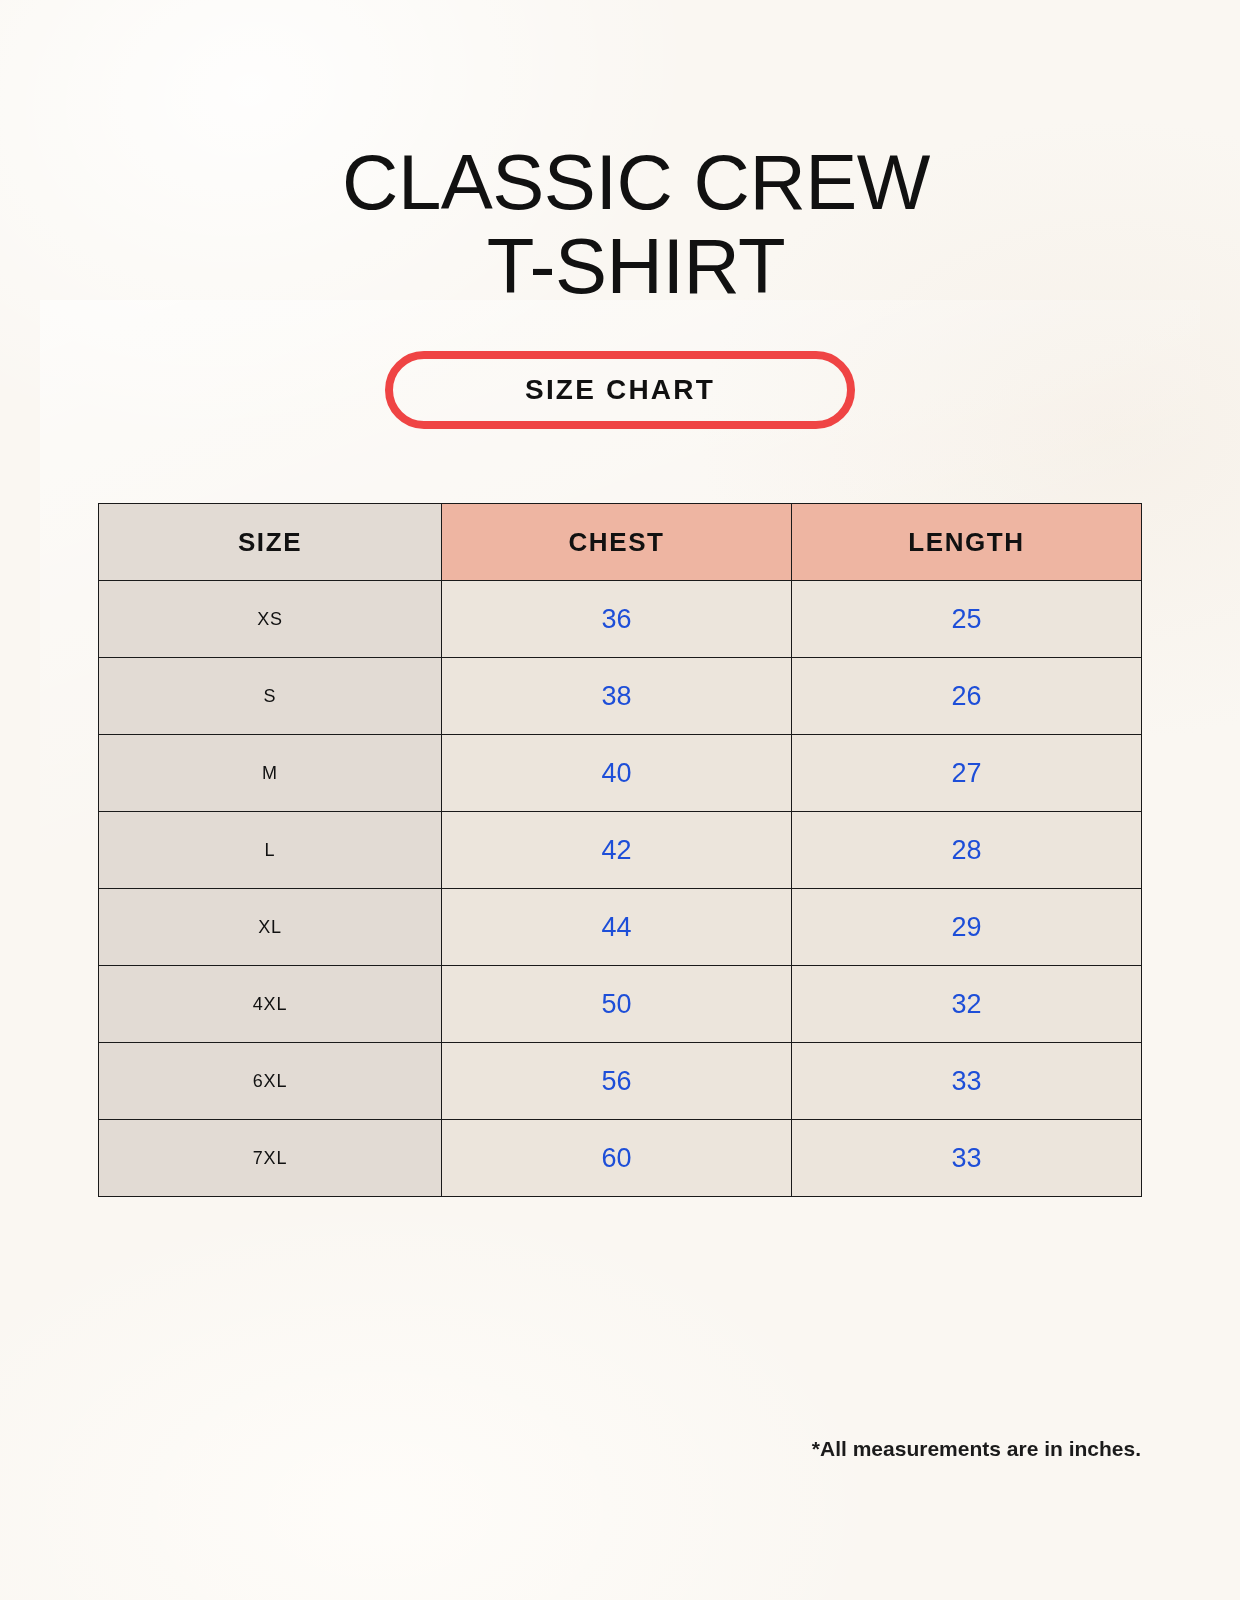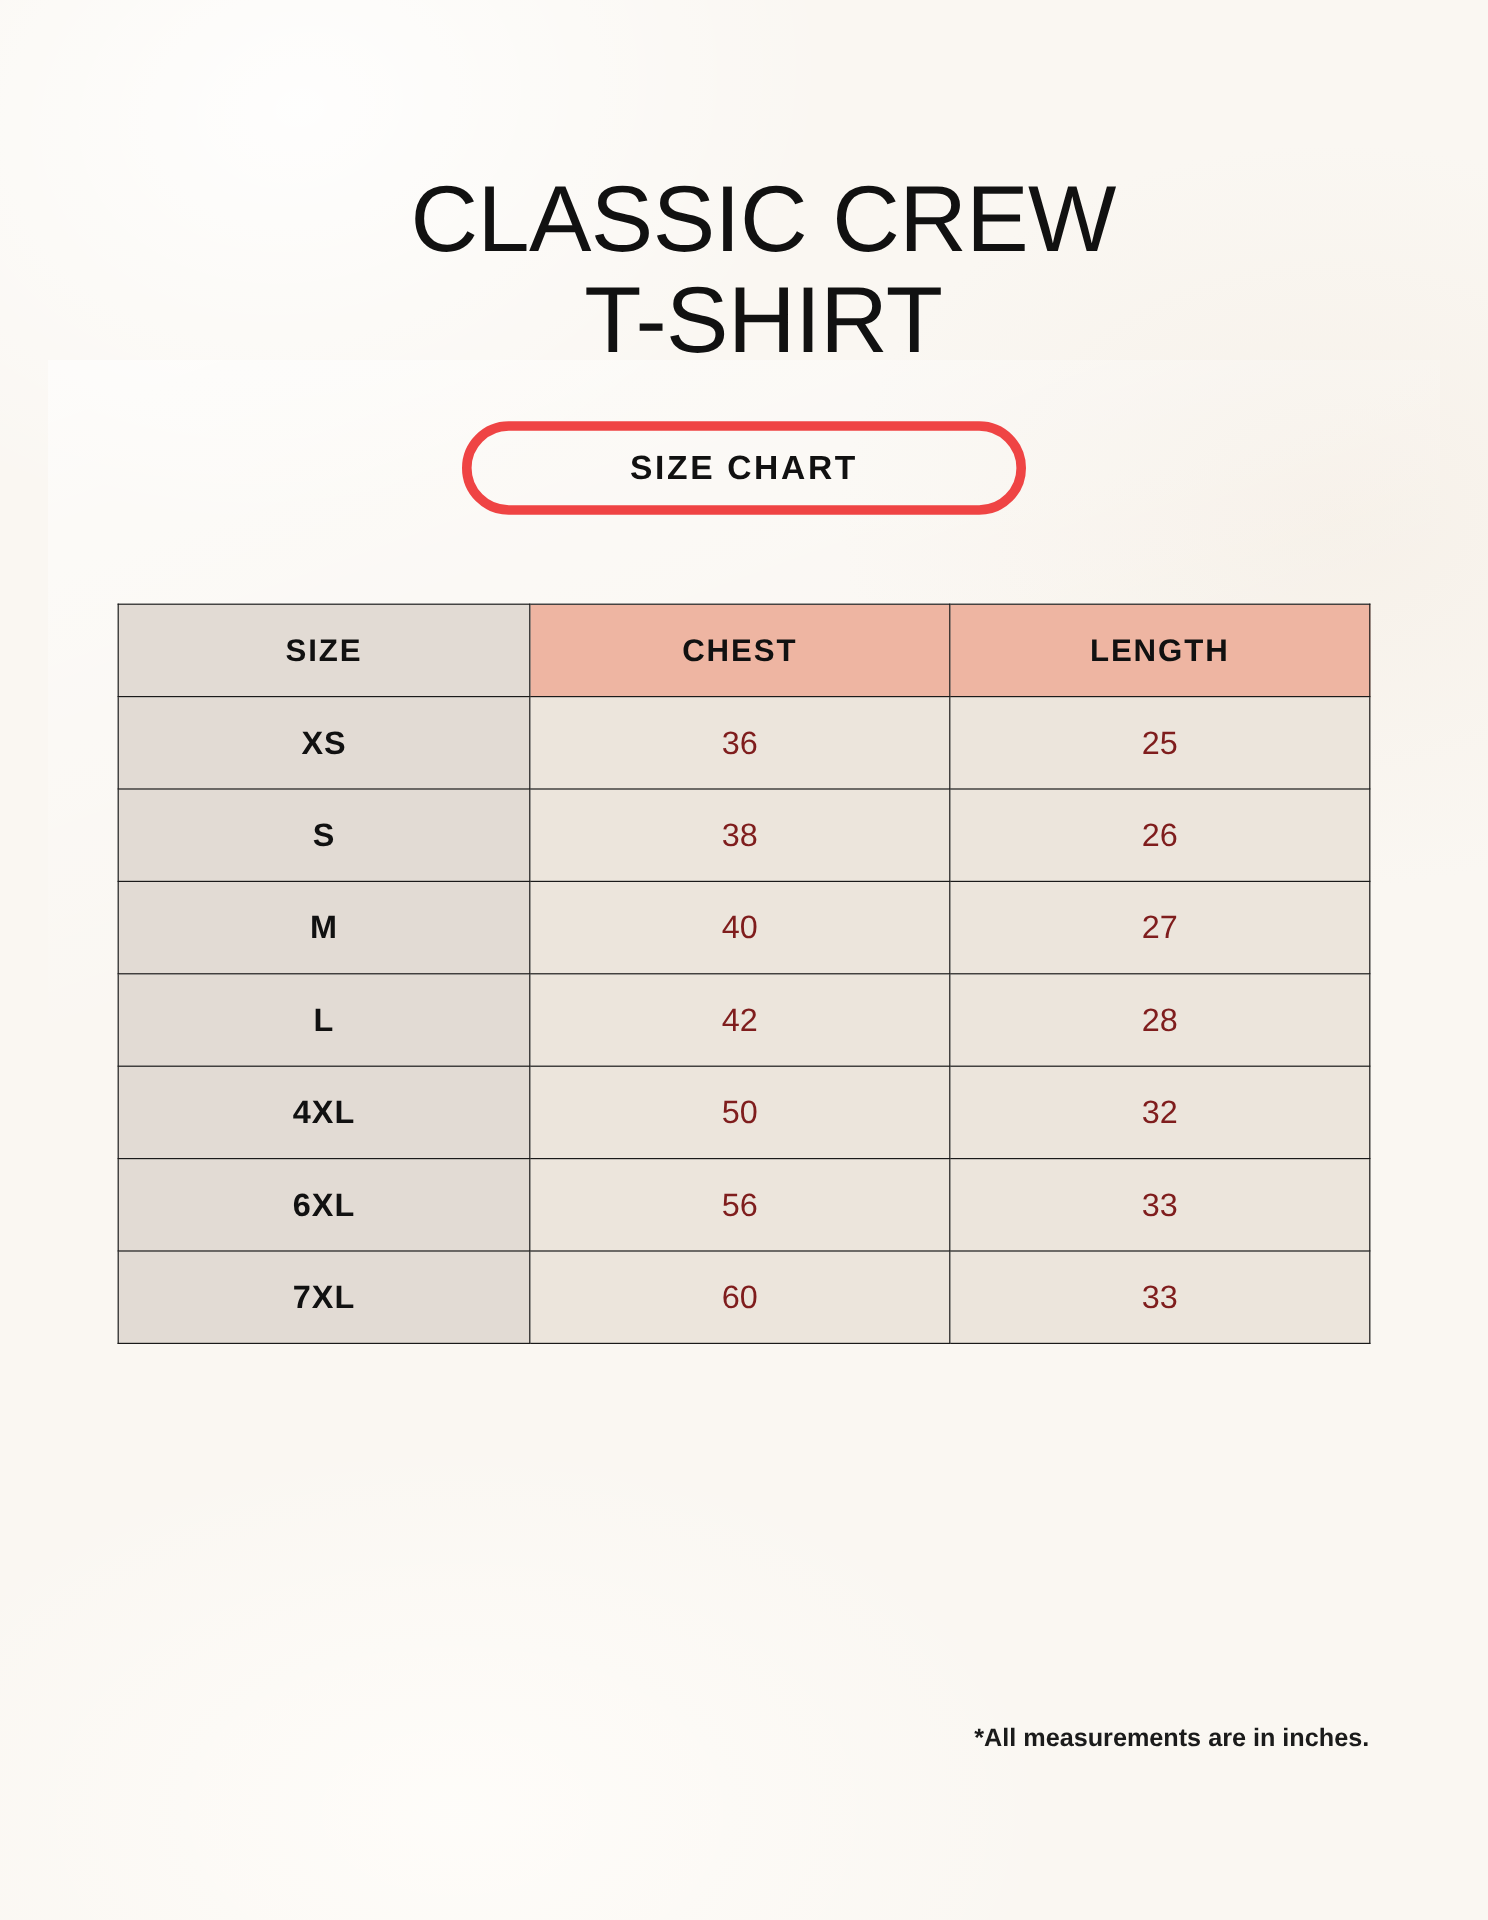--- a/index.html
+++ b/index.html
@@ -114,30 +114,30 @@
     font-size: 26px;
     font-weight: 700;
     letter-spacing: 1.6px;
     color: #111111;
   }
   th.h-size { background: #e2dbd4; }
   th.h-chest, th.h-length { background: #eeb5a2; }
 
   tbody td.cell-size {
     background: #e2dbd4;
-    font-size: 27px;
-    font-weight: 700;
+    font-size: 18px;
+    font-weight: 400;
     letter-spacing: 0.8px;
     color: #111111;
   }
   tbody td.cell-val {
     background: #ece5dc;
     font-size: 27px;
     font-weight: 400;
-    color: #7f1d1d;
+    color: #1d4ed8;
   }
 
   .footnote {
     position: absolute;
     top: 1437px;
     left: 0;
     width: 1141px;
     text-align: right;
     font-size: 21px;
     font-weight: 700;
@@ -192,20 +192,25 @@
           <td class="cell-size">M</td>
           <td class="cell-val">40</td>
           <td class="cell-val">27</td>
         </tr>
         <tr>
           <td class="cell-size">L</td>
           <td class="cell-val">42</td>
           <td class="cell-val">28</td>
         </tr>
         <tr>
+          <td class="cell-size">XL</td>
+          <td class="cell-val">44</td>
+          <td class="cell-val">29</td>
+        </tr>
+        <tr>
           <td class="cell-size">4XL</td>
           <td class="cell-val">50</td>
           <td class="cell-val">32</td>
         </tr>
         <tr>
           <td class="cell-size">6XL</td>
           <td class="cell-val">56</td>
           <td class="cell-val">33</td>
         </tr>
         <tr>

